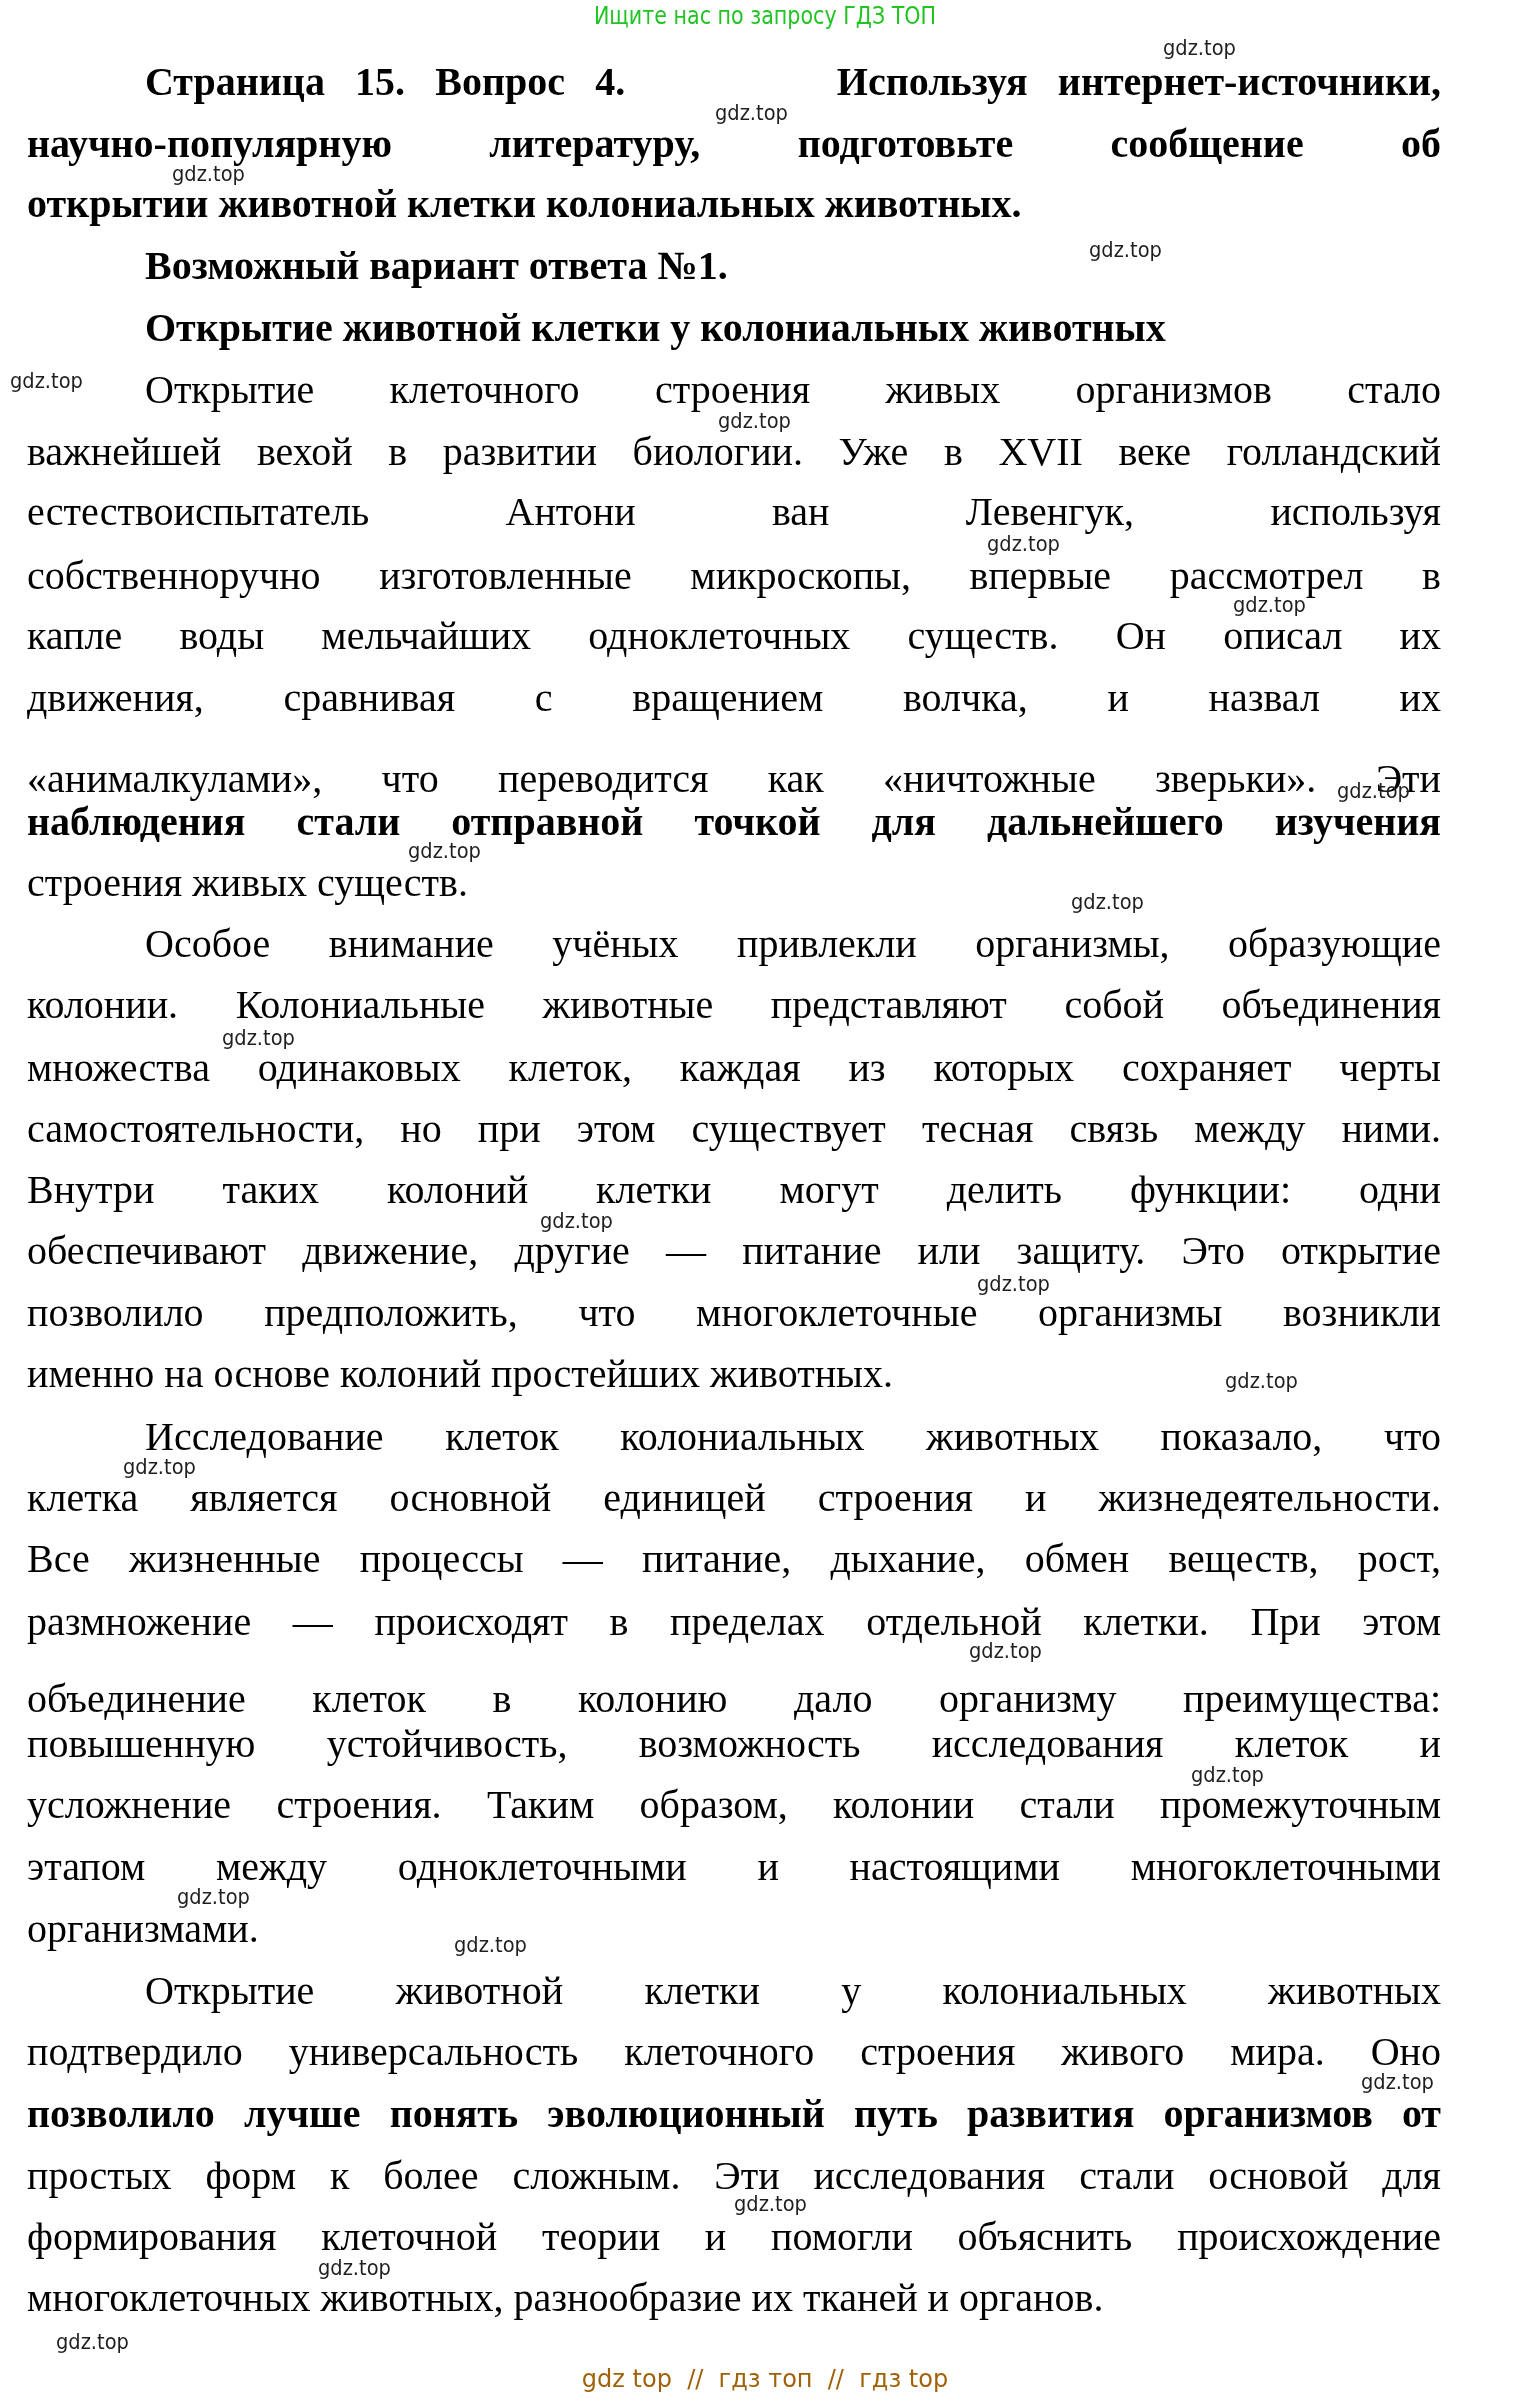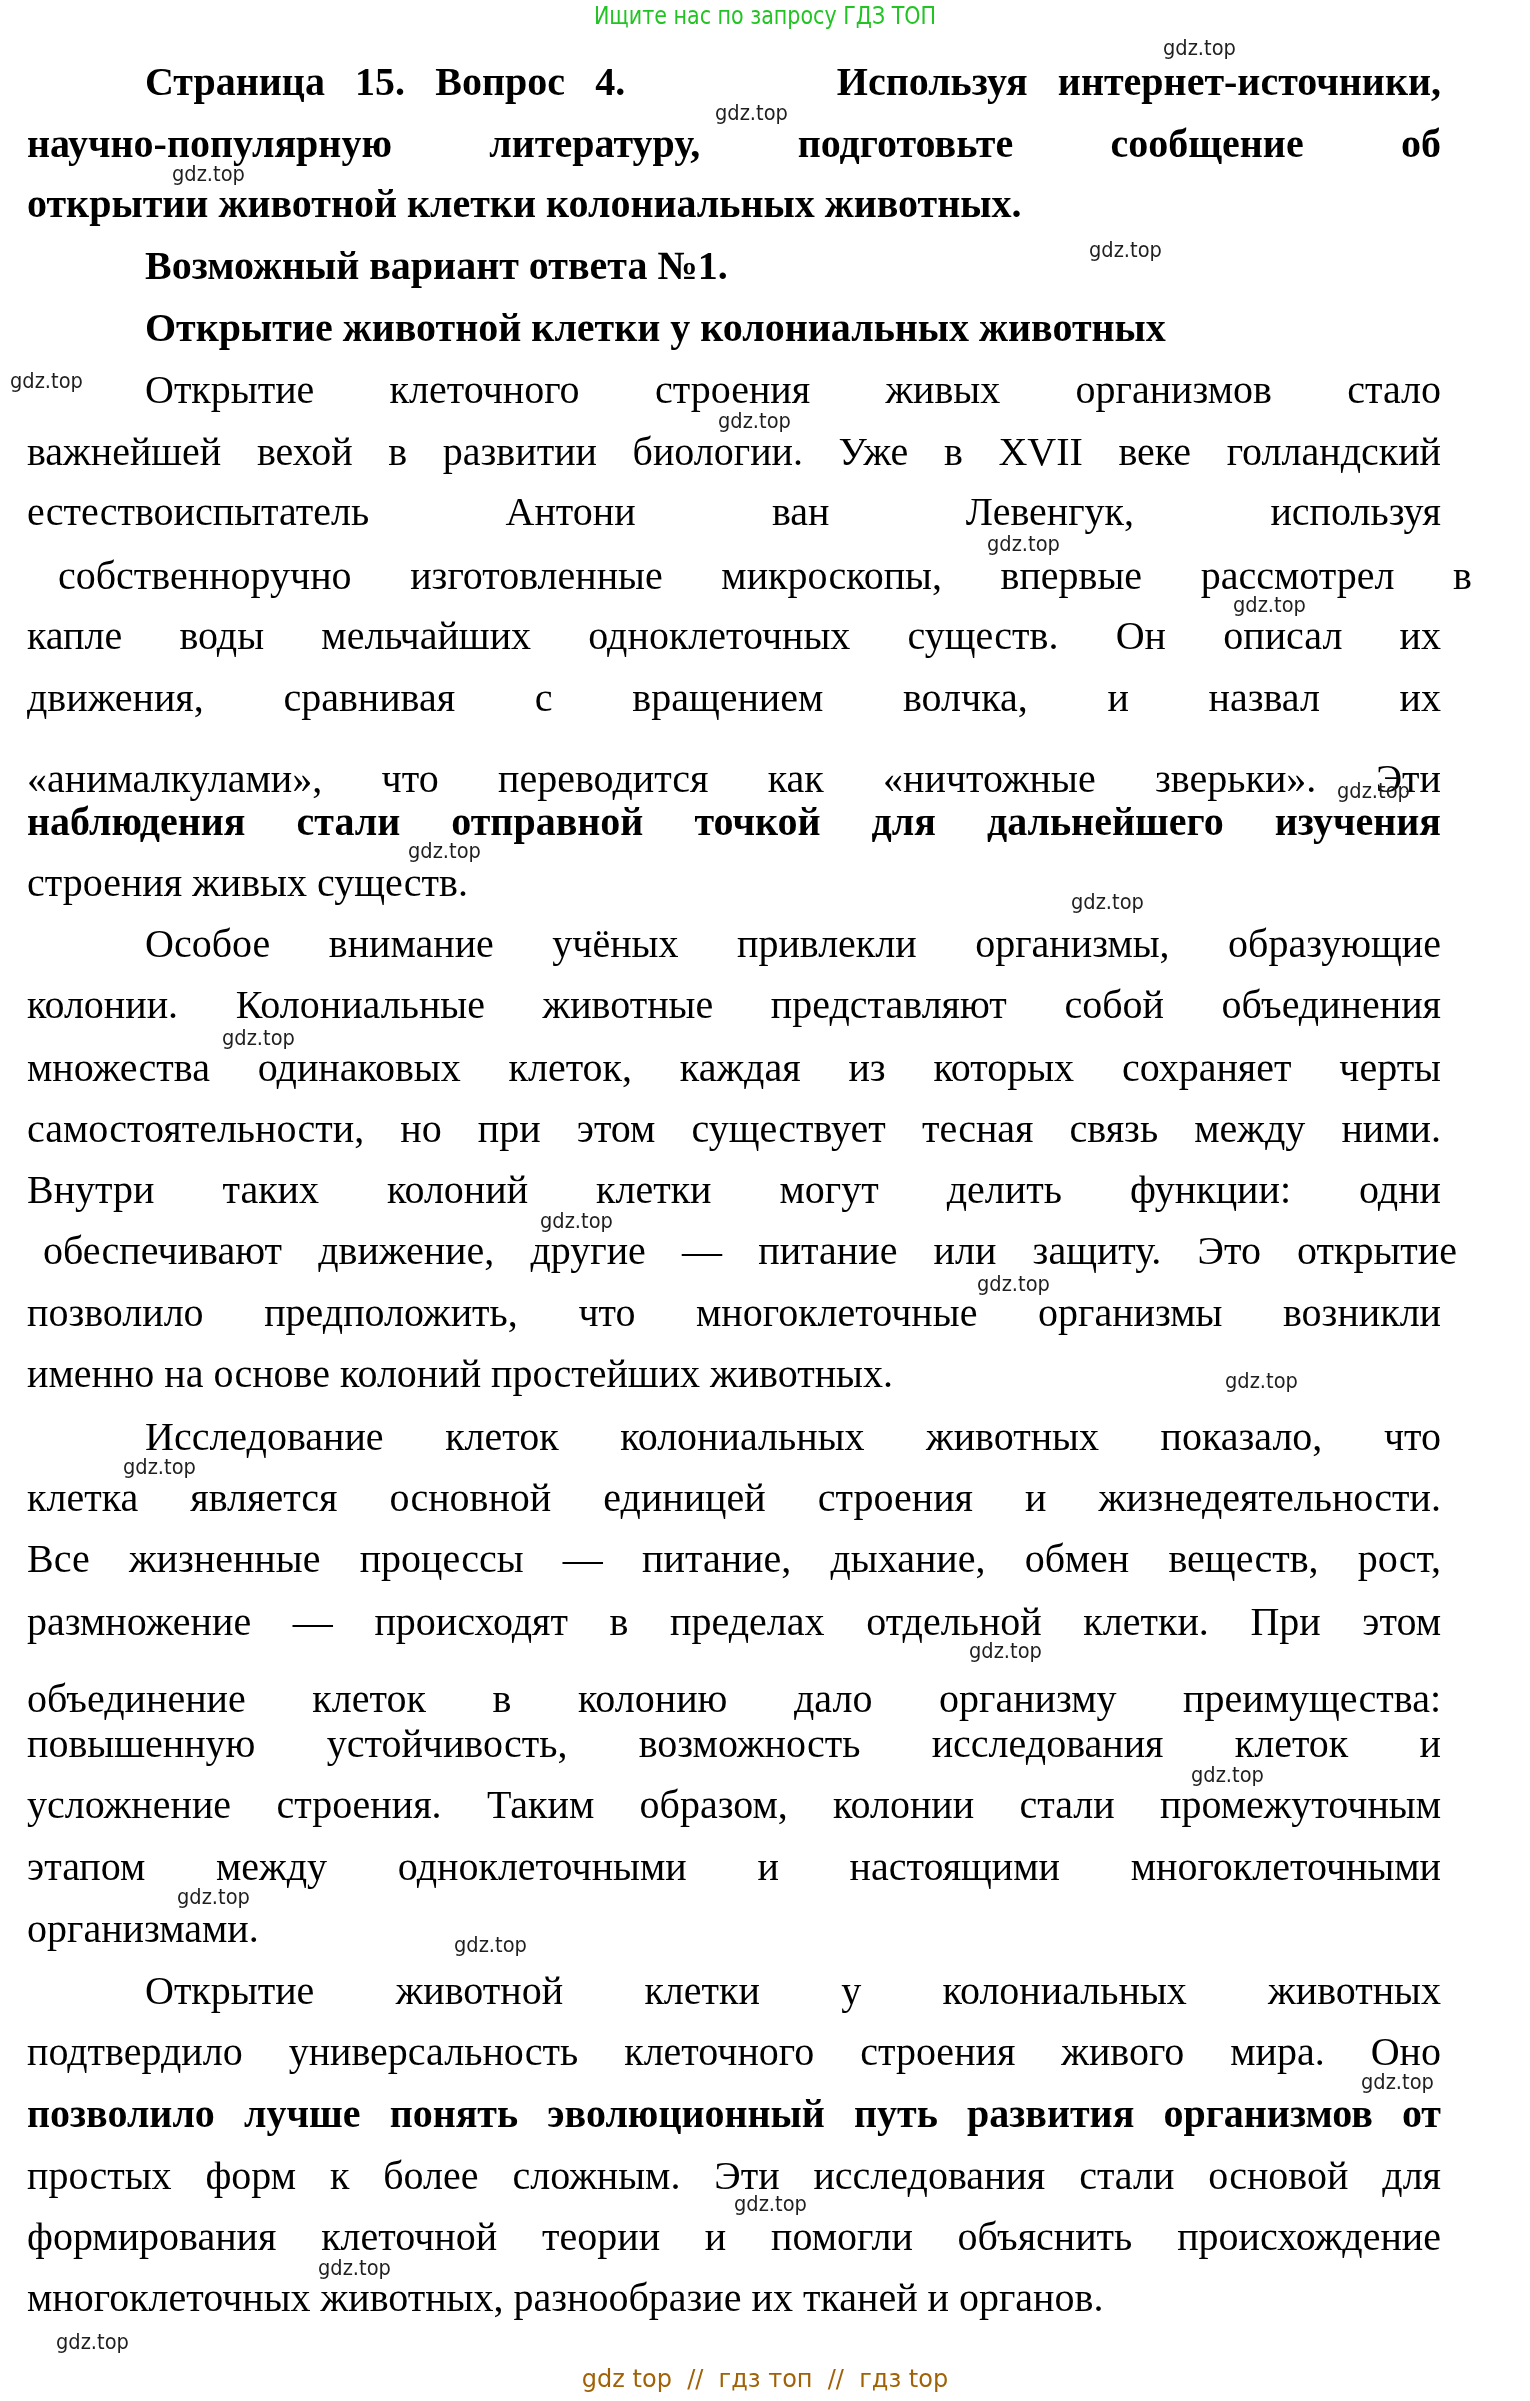--- a/index.html
+++ b/index.html
@@ -47,35 +47,35 @@
   </div>
 
   <div class="line bold last" style="left: 145px; width: 1296px; top: 238px; white-space: normal; overflow: hidden;">Возможный вариант ответа №1.</div>
 
   <div class="line bold last" style="left: 145px; width: 1296px; top: 300px; white-space: normal; overflow: hidden;">Открытие животной клетки у колониальных животных</div>
 
   <div>
     <div class="line" style="left: 145px; width: 1296px; top: 362px; white-space: normal; overflow: hidden;">Открытие клеточного строения живых организмов стало</div>
     <div class="line" style="left: 27px; width: 1414px; top: 424px; white-space: normal; overflow: hidden;">важнейшей вехой в развитии биологии. Уже в XVII веке голландский</div>
     <div class="line" style="left: 27px; width: 1414px; top: 484px; white-space: normal; overflow: hidden;">естествоиспытатель Антони ван Левенгук, используя</div>
-    <div class="line" style="left: 27px; width: 1414px; top: 548px; white-space: normal; overflow: hidden; margin-left: 31px;">собственноручно изготовленные микроскопы, впервые рассмотрел в</div>
+    <div class="line" style="left: 27px; width: 1414px; top: 548px; white-space: normal; overflow: hidden;">собственноручно изготовленные микроскопы, впервые рассмотрел в</div>
     <div class="line" style="left: 27px; width: 1414px; top: 608px; white-space: normal; overflow: hidden;">капле воды мельчайших одноклеточных существ. Он описал их</div>
     <div class="line" style="left: 27px; width: 1414px; top: 670px; white-space: normal; overflow: hidden;">движения, сравнивая с вращением волчка, и назвал их</div>
     <div class="line" style="left: 27px; width: 1414px; top: 731px; white-space: normal; overflow: hidden; margin-top: 20px;">«анималкулами», что переводится как «ничтожные зверьки». Эти</div>
     <div class="line" style="left: 27px; width: 1414px; top: 794px; white-space: normal; overflow: hidden; font-weight: bold;">наблюдения стали отправной точкой для дальнейшего изучения</div>
     <div class="line last" style="left: 27px; width: 1414px; top: 855px; white-space: normal; overflow: hidden;">строения живых существ.</div>
   </div>
 
   <div>
     <div class="line" style="left: 145px; width: 1296px; top: 916px; white-space: normal; overflow: hidden;">Особое внимание учёных привлекли организмы, образующие</div>
     <div class="line" style="left: 27px; width: 1414px; top: 977px; white-space: normal; overflow: hidden;">колонии. Колониальные животные представляют собой объединения</div>
     <div class="line" style="left: 27px; width: 1414px; top: 1040px; white-space: normal; overflow: hidden;">множества одинаковых клеток, каждая из которых сохраняет черты</div>
     <div class="line" style="left: 27px; width: 1414px; top: 1101px; white-space: normal; overflow: hidden;">самостоятельности, но при этом существует тесная связь между ними.</div>
     <div class="line" style="left: 27px; width: 1414px; top: 1162px; white-space: normal; overflow: hidden;">Внутри таких колоний клетки могут делить функции: одни</div>
-    <div class="line" style="left: 27px; width: 1414px; top: 1223px; white-space: normal; overflow: hidden; margin-left: 16px;">обеспечивают движение, другие — питание или защиту. Это открытие</div>
+    <div class="line" style="left: 27px; width: 1414px; top: 1223px; white-space: normal; overflow: hidden;">обеспечивают движение, другие — питание или защиту. Это открытие</div>
     <div class="line" style="left: 27px; width: 1414px; top: 1285px; white-space: normal; overflow: hidden;">позволило предположить, что многоклеточные организмы возникли</div>
     <div class="line last" style="left: 27px; width: 1414px; top: 1346px; white-space: normal; overflow: hidden;">именно на основе колоний простейших животных.</div>
   </div>
 
   <div>
     <div class="line" style="left: 145px; width: 1296px; top: 1409px; white-space: normal; overflow: hidden;">Исследование клеток колониальных животных показало, что</div>
     <div class="line" style="left: 27px; width: 1414px; top: 1470px; white-space: normal; overflow: hidden;">клетка является основной единицей строения и жизнедеятельности.</div>
     <div class="line" style="left: 27px; width: 1414px; top: 1531px; white-space: normal; overflow: hidden;">Все жизненные процессы — питание, дыхание, обмен веществ, рост,</div>
     <div class="line" style="left: 27px; width: 1414px; top: 1594px; white-space: normal; overflow: hidden;">размножение — происходят в пределах отдельной клетки. При этом</div>
     <div class="line" style="left: 27px; width: 1414px; top: 1655px; white-space: normal; overflow: hidden; margin-top: 16px;">объединение клеток в колонию дало организму преимущества:</div>

